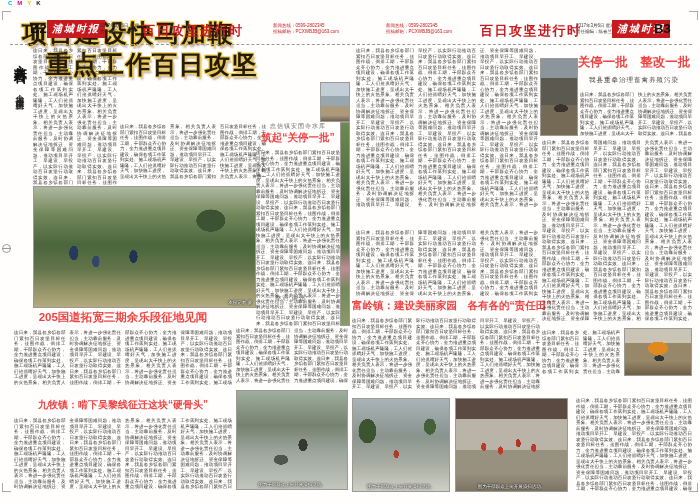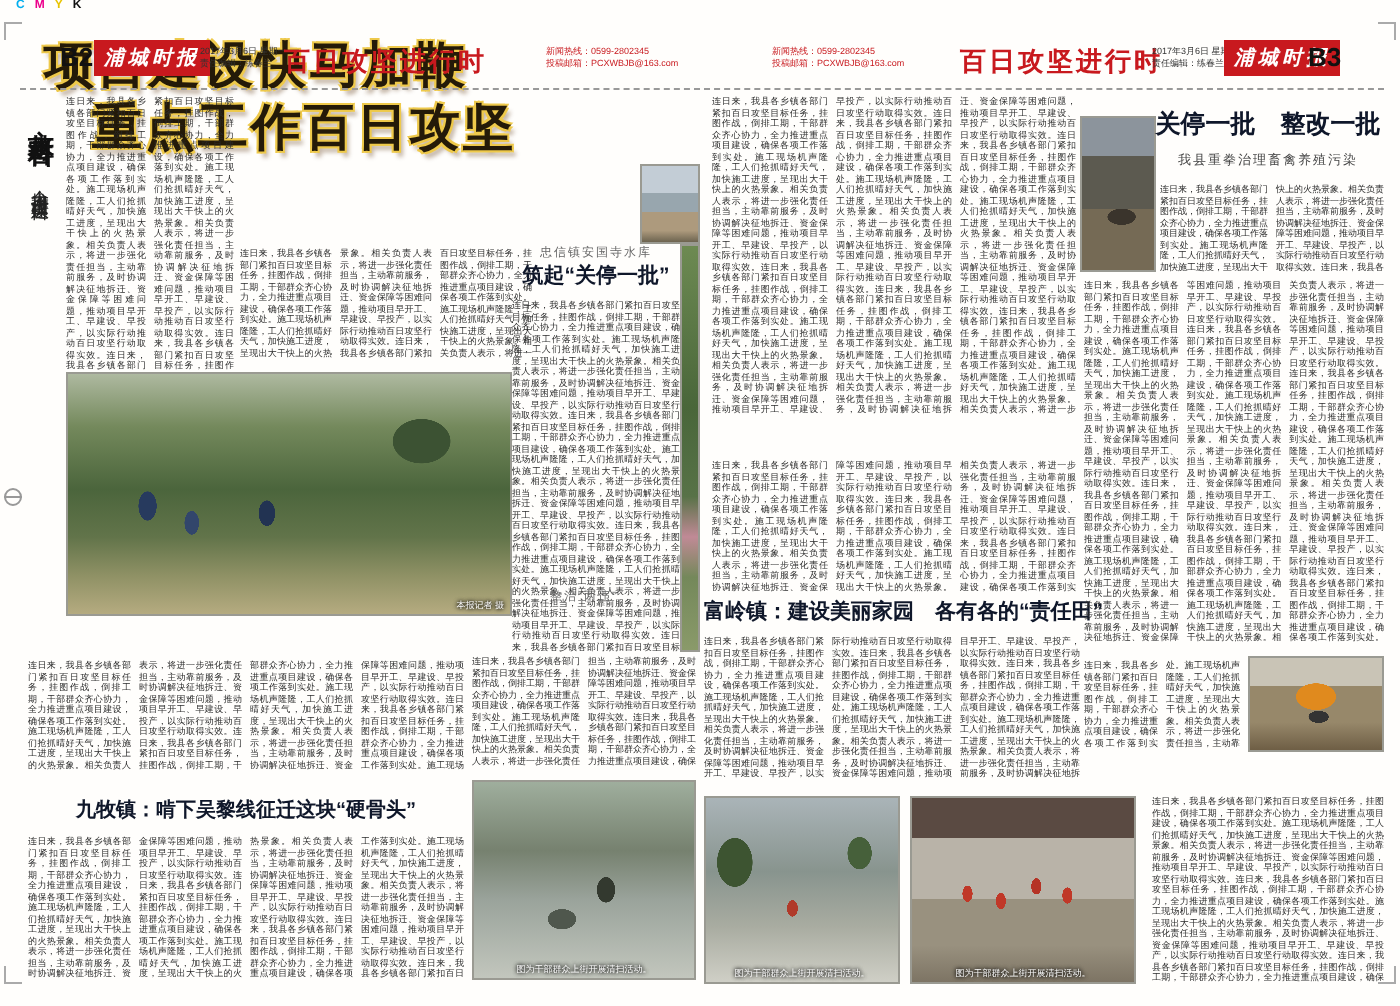--- a/index.html
+++ b/index.html
@@ -50,21 +50,21 @@
   #l-jm-body{left:4px;top:400px;width:218px;height:74px;column-count:4;}
   #r-tx1{left:4px;top:30px;width:182px;height:160px;column-count:3;}
   #r-env-body{left:4px;top:212px;width:182px;height:66px;column-count:3;}
   #r-fl-body{left:0;top:300px;width:188px;height:74px;column-count:3;}
   #r-ls-bodyA{left:228px;top:74px;width:112px;height:44px;column-count:2;}
   #r-ls-bodyB{left:190px;top:122px;width:150px;height:186px;column-count:3;}
   #r-ls-bodyC{left:190px;top:312px;width:78px;height:46px;column-count:2;}
   #r-cp-body{left:224px;top:380px;width:116px;height:94px;}
 
   
-  .hl{position:absolute;font-weight:bold;color:#0f172a;text-align:center;white-space:nowrap;}
+  .hl{position:absolute;font-weight:bold;color:#ef4444;text-align:center;white-space:nowrap;}
   .kicker{position:absolute;font-size:6px;color:#666;letter-spacing:1px;text-align:center;white-space:nowrap;}
   #l-main-hl{left:104px;top:36px;width:238px;z-index:3;text-align:left;}
   .mh-line{display:block;font-size:25px;font-weight:bold;color:#241a08;letter-spacing:1.5px;
            line-height:31px;white-space:nowrap;
            text-shadow:-1px -1px 0 #eec94b,1px -1px 0 #eec94b,-1px 1px 0 #eec94b,1px 1px 0 #eec94b,
                        2px 3px 2px rgba(80,40,0,.35);}
   .mh-line.l1{padding-left:12px;}
   .mh-line.l2{padding-left:36px;}
   #l-res-kicker{left:246px;top:104px;width:84px;}
   #l-res-hl{left:246px;top:113px;width:84px;font-size:10.5px;}
@@ -174,20 +174,21 @@
     <div class="photo" id="l-photo-main">
       <span class="cap">本报记者 摄</span>
     </div>
 
     <div class="kicker" id="l-res-kicker">忠信镇安国寺水库</div>
     <div class="hl" id="l-res-hl">筑起“关停一批”</div>
     <div class="tx" id="l-res-body">连日来，我县各乡镇各部门紧扣百日攻坚目标任务，挂图作战，倒排工期，干部群众齐心协力，全力推进重点项目建设，确保各项工作落到实处。施工现场机声隆隆，工人们抢抓晴好天气，加快施工进度，呈现出大干快上的火热景象。相关负责人表示，将进一步强化责任担当，主动靠前服务，及时协调解决征地拆迁、资金保障等困难问题，推动项目早开工、早建设、早投产，以实际行动推动百日攻坚行动取得实效。连日来，我县各乡镇各部门紧扣百日攻坚目标任务，挂图作战，倒排工期，干部群众齐心协力，全力推进重点项目建设，确保各项工作落到实处。施工现场机声隆隆，工人们抢抓晴好天气，加快施工进度，呈现出大干快上的火热景象。相关负责人表示，将进一步强化责任担当，主动靠前服务，及时协调解决征地拆迁、资金保障等困难问题，推动项目早开工、早建设、早投产，以实际行动推动百日攻坚行动取得实效。连日来，我县各乡镇各部门紧扣百日攻坚目标任务，挂图作战，倒排工期，干部群众齐心协力，全力推进重点项目建设，确保各项工作落到实处。施工现场机声隆隆，工人们抢抓晴好天气，加快施工进度，呈现出大干快上的火热景象。相关负责人表示，将进一步强化责任担当，主动靠前服务，及时协调解决征地拆迁、资金保障等困难问题，推动项目早开工、早建设、早投产，以实际行动推动百日攻坚行动取得实效。连日来，我县各乡镇各部门紧扣百日攻坚目标任务，挂图作战，倒排工期，干部群众齐心协力，全力推进重点项目建设，确保各项工作落到实处。施工现场机声隆隆，工人们抢抓晴好天气，加快施工进度，呈现出大干快上的火热景象。相关负责人表示，将进一步强化责任担当，主动靠前服务，及时协调解决征地拆迁、资金保障等困难问题，推动项目早开工、早建设、早投产，以实际行动推动百日攻坚行动取得实效。连日来，我县各乡镇各部门紧扣百日攻坚目标任务，挂图作战，倒排工期，干部群众齐心协力，全力推进重点项目建设，确保各项工作落到实处。施工现场机声隆隆，工人们抢抓晴好天气，加快施工进度，呈现出大干快上的火热景象。相关负责人表示，将进一步强化责任担当，主动靠前服务，及时协调解决征地拆迁、资金保障等困难问题，推动项目早开工、早建设、早投产，以实际行动推动百日攻坚行动取得实效。连日来，我县各乡镇各部门紧扣百日攻坚目标任务，挂图作战，倒排工期，干部群众齐心协力，全力推进重点项目建设，确保各项工作落到实处。施工现场机声隆隆，工人们抢抓晴好天气，加快施工进度，呈现出大干快上的火热景象。相关负责人表示，将进一步强化责任担当，主动靠前服务，及时协调解决征地拆迁、资金保障等困难问题，推动项目早开工、早建设、早投产，以实际行动推动百日攻坚行动取得实效。连日来，我县各乡镇各部门紧扣百日攻坚目标任务，挂图作战，倒排工期，干部群众齐心协力，全力推进重点项目建设，确保各项工作落到实处。施工现场机声隆隆，工人们抢抓晴好天气，加快施工进度，呈现出大干快上的火热景象。相关负责人表示，将进一步强化责任担当，主动靠前服务，及时协调解决征地拆迁、资金保障等困难问题，推动项目早开工、早建设、早投产，以实际行动推动百日攻坚行动取得实效。连日来，我县各乡镇各部门紧扣百日攻坚目标任务，挂图作战，倒排工期，干部群众齐心协力，全力推进重点项目建设，确保各项工作落到实处。施工现场机声隆隆，工人们抢抓晴好天气，加快施工进度，呈现出大干快上的火热景象。相关负责人表示，将进一步强化责任担当，主动靠前服务，及时协调解决征地拆迁、资金保障等困难问题，推动项目早开工、早建设、早投产，以实际行动推动百日攻坚行动取得实效。</div>
 
     <div class="photo" id="l-photo-strip"></div>
 
+    <div class="hl" id="l-road-hl">205国道拓宽三期余乐段征地见闻</div>
     <div class="tx" id="l-road-body">连日来，我县各乡镇各部门紧扣百日攻坚目标任务，挂图作战，倒排工期，干部群众齐心协力，全力推进重点项目建设，确保各项工作落到实处。施工现场机声隆隆，工人们抢抓晴好天气，加快施工进度，呈现出大干快上的火热景象。相关负责人表示，将进一步强化责任担当，主动靠前服务，及时协调解决征地拆迁、资金保障等困难问题，推动项目早开工、早建设、早投产，以实际行动推动百日攻坚行动取得实效。连日来，我县各乡镇各部门紧扣百日攻坚目标任务，挂图作战，倒排工期，干部群众齐心协力，全力推进重点项目建设，确保各项工作落到实处。施工现场机声隆隆，工人们抢抓晴好天气，加快施工进度，呈现出大干快上的火热景象。相关负责人表示，将进一步强化责任担当，主动靠前服务，及时协调解决征地拆迁、资金保障等困难问题，推动项目早开工、早建设、早投产，以实际行动推动百日攻坚行动取得实效。连日来，我县各乡镇各部门紧扣百日攻坚目标任务，挂图作战，倒排工期，干部群众齐心协力，全力推进重点项目建设，确保各项工作落到实处。施工现场机声隆隆，工人们抢抓晴好天气，加快施工进度，呈现出大干快上的火热景象。相关负责人表示，将进一步强化责任担当，主动靠前服务，及时协调解决征地拆迁、资金保障等困难问题，推动项目早开工、早建设、早投产，以实际行动推动百日攻坚行动取得实效。连日来，我县各乡镇各部门紧扣百日攻坚目标任务，挂图作战，倒排工期，干部群众齐心协力，全力推进重点项目建设，确保各项工作落到实处。施工现场机声隆隆，工人们抢抓晴好天气，加快施工进度，呈现出大干快上的火热景象。相关负责人表示，将进一步强化责任担当，主动靠前服务，及时协调解决征地拆迁、资金保障等困难问题，推动项目早开工、早建设、早投产，以实际行动推动百日攻坚行动取得实效。连日来，我县各乡镇各部门紧扣百日攻坚目标任务，挂图作战，倒排工期，干部群众齐心协力，全力推进重点项目建设，确保各项工作落到实处。施工现场机声隆隆，工人们抢抓晴好天气，加快施工进度，呈现出大干快上的火热景象。相关负责人表示，将进一步强化责任担当，主动靠前服务，及时协调解决征地拆迁、资金保障等困难问题，推动项目早开工、早建设、早投产，以实际行动推动百日攻坚行动取得实效。连日来，我县各乡镇各部门紧扣百日攻坚目标任务，挂图作战，倒排工期，干部群众齐心协力，全力推进重点项目建设，确保各项工作落到实处。施工现场机声隆隆，工人们抢抓晴好天气，加快施工进度，呈现出大干快上的火热景象。相关负责人表示，将进一步强化责任担当，主动靠前服务，及时协调解决征地拆迁、资金保障等困难问题，推动项目早开工、早建设、早投产，以实际行动推动百日攻坚行动取得实效。连日来，我县各乡镇各部门紧扣百日攻坚目标任务，挂图作战，倒排工期，干部群众齐心协力，全力推进重点项目建设，确保各项工作落到实处。施工现场机声隆隆，工人们抢抓晴好天气，加快施工进度，呈现出大干快上的火热景象。相关负责人表示，将进一步强化责任担当，主动靠前服务，及时协调解决征地拆迁、资金保障等困难问题，推动项目早开工、早建设、早投产，以实际行动推动百日攻坚行动取得实效。连日来，我县各乡镇各部门紧扣百日攻坚目标任务，挂图作战，倒排工期，干部群众齐心协力，全力推进重点项目建设，确保各项工作落到实处。施工现场机声隆隆，工人们抢抓晴好天气，加快施工进度，呈现出大干快上的火热景象。相关负责人表示，将进一步强化责任担当，主动靠前服务，及时协调解决征地拆迁、资金保障等困难问题，推动项目早开工、早建设、早投产，以实际行动推动百日攻坚行动取得实效。</div>
 
     <div class="kicker" id="l-lw-kicker">整治“两违”</div>
     <div class="tx" id="l-lw-body">连日来，我县各乡镇各部门紧扣百日攻坚目标任务，挂图作战，倒排工期，干部群众齐心协力，全力推进重点项目建设，确保各项工作落到实处。施工现场机声隆隆，工人们抢抓晴好天气，加快施工进度，呈现出大干快上的火热景象。相关负责人表示，将进一步强化责任担当，主动靠前服务，及时协调解决征地拆迁、资金保障等困难问题，推动项目早开工、早建设、早投产，以实际行动推动百日攻坚行动取得实效。连日来，我县各乡镇各部门紧扣百日攻坚目标任务，挂图作战，倒排工期，干部群众齐心协力，全力推进重点项目建设，确保各项工作落到实处。施工现场机声隆隆，工人们抢抓晴好天气，加快施工进度，呈现出大干快上的火热景象。相关负责人表示，将进一步强化责任担当，主动靠前服务，及时协调解决征地拆迁、资金保障等困难问题，推动项目早开工、早建设、早投产，以实际行动推动百日攻坚行动取得实效。连日来，我县各乡镇各部门紧扣百日攻坚目标任务，挂图作战，倒排工期，干部群众齐心协力，全力推进重点项目建设，确保各项工作落到实处。施工现场机声隆隆，工人们抢抓晴好天气，加快施工进度，呈现出大干快上的火热景象。相关负责人表示，将进一步强化责任担当，主动靠前服务，及时协调解决征地拆迁、资金保障等困难问题，推动项目早开工、早建设、早投产，以实际行动推动百日攻坚行动取得实效。连日来，我县各乡镇各部门紧扣百日攻坚目标任务，挂图作战，倒排工期，干部群众齐心协力，全力推进重点项目建设，确保各项工作落到实处。施工现场机声隆隆，工人们抢抓晴好天气，加快施工进度，呈现出大干快上的火热景象。相关负责人表示，将进一步强化责任担当，主动靠前服务，及时协调解决征地拆迁、资金保障等困难问题，推动项目早开工、早建设、早投产，以实际行动推动百日攻坚行动取得实效。连日来，我县各乡镇各部门紧扣百日攻坚目标任务，挂图作战，倒排工期，干部群众齐心协力，全力推进重点项目建设，确保各项工作落到实处。施工现场机声隆隆，工人们抢抓晴好天气，加快施工进度，呈现出大干快上的火热景象。相关负责人表示，将进一步强化责任担当，主动靠前服务，及时协调解决征地拆迁、资金保障等困难问题，推动项目早开工、早建设、早投产，以实际行动推动百日攻坚行动取得实效。连日来，我县各乡镇各部门紧扣百日攻坚目标任务，挂图作战，倒排工期，干部群众齐心协力，全力推进重点项目建设，确保各项工作落到实处。施工现场机声隆隆，工人们抢抓晴好天气，加快施工进度，呈现出大干快上的火热景象。相关负责人表示，将进一步强化责任担当，主动靠前服务，及时协调解决征地拆迁、资金保障等困难问题，推动项目早开工、早建设、早投产，以实际行动推动百日攻坚行动取得实效。连日来，我县各乡镇各部门紧扣百日攻坚目标任务，挂图作战，倒排工期，干部群众齐心协力，全力推进重点项目建设，确保各项工作落到实处。施工现场机声隆隆，工人们抢抓晴好天气，加快施工进度，呈现出大干快上的火热景象。相关负责人表示，将进一步强化责任担当，主动靠前服务，及时协调解决征地拆迁、资金保障等困难问题，推动项目早开工、早建设、早投产，以实际行动推动百日攻坚行动取得实效。连日来，我县各乡镇各部门紧扣百日攻坚目标任务，挂图作战，倒排工期，干部群众齐心协力，全力推进重点项目建设，确保各项工作落到实处。施工现场机声隆隆，工人们抢抓晴好天气，加快施工进度，呈现出大干快上的火热景象。相关负责人表示，将进一步强化责任担当，主动靠前服务，及时协调解决征地拆迁、资金保障等困难问题，推动项目早开工、早建设、早投产，以实际行动推动百日攻坚行动取得实效。</div>
 
     <div class="hl" id="l-jm-hl">九牧镇：啃下吴黎线征迁这块“硬骨头”</div>
     <div class="tx" id="l-jm-body">连日来，我县各乡镇各部门紧扣百日攻坚目标任务，挂图作战，倒排工期，干部群众齐心协力，全力推进重点项目建设，确保各项工作落到实处。施工现场机声隆隆，工人们抢抓晴好天气，加快施工进度，呈现出大干快上的火热景象。相关负责人表示，将进一步强化责任担当，主动靠前服务，及时协调解决征地拆迁、资金保障等困难问题，推动项目早开工、早建设、早投产，以实际行动推动百日攻坚行动取得实效。连日来，我县各乡镇各部门紧扣百日攻坚目标任务，挂图作战，倒排工期，干部群众齐心协力，全力推进重点项目建设，确保各项工作落到实处。施工现场机声隆隆，工人们抢抓晴好天气，加快施工进度，呈现出大干快上的火热景象。相关负责人表示，将进一步强化责任担当，主动靠前服务，及时协调解决征地拆迁、资金保障等困难问题，推动项目早开工、早建设、早投产，以实际行动推动百日攻坚行动取得实效。连日来，我县各乡镇各部门紧扣百日攻坚目标任务，挂图作战，倒排工期，干部群众齐心协力，全力推进重点项目建设，确保各项工作落到实处。施工现场机声隆隆，工人们抢抓晴好天气，加快施工进度，呈现出大干快上的火热景象。相关负责人表示，将进一步强化责任担当，主动靠前服务，及时协调解决征地拆迁、资金保障等困难问题，推动项目早开工、早建设、早投产，以实际行动推动百日攻坚行动取得实效。连日来，我县各乡镇各部门紧扣百日攻坚目标任务，挂图作战，倒排工期，干部群众齐心协力，全力推进重点项目建设，确保各项工作落到实处。施工现场机声隆隆，工人们抢抓晴好天气，加快施工进度，呈现出大干快上的火热景象。相关负责人表示，将进一步强化责任担当，主动靠前服务，及时协调解决征地拆迁、资金保障等困难问题，推动项目早开工、早建设、早投产，以实际行动推动百日攻坚行动取得实效。连日来，我县各乡镇各部门紧扣百日攻坚目标任务，挂图作战，倒排工期，干部群众齐心协力，全力推进重点项目建设，确保各项工作落到实处。施工现场机声隆隆，工人们抢抓晴好天气，加快施工进度，呈现出大干快上的火热景象。相关负责人表示，将进一步强化责任担当，主动靠前服务，及时协调解决征地拆迁、资金保障等困难问题，推动项目早开工、早建设、早投产，以实际行动推动百日攻坚行动取得实效。连日来，我县各乡镇各部门紧扣百日攻坚目标任务，挂图作战，倒排工期，干部群众齐心协力，全力推进重点项目建设，确保各项工作落到实处。施工现场机声隆隆，工人们抢抓晴好天气，加快施工进度，呈现出大干快上的火热景象。相关负责人表示，将进一步强化责任担当，主动靠前服务，及时协调解决征地拆迁、资金保障等困难问题，推动项目早开工、早建设、早投产，以实际行动推动百日攻坚行动取得实效。连日来，我县各乡镇各部门紧扣百日攻坚目标任务，挂图作战，倒排工期，干部群众齐心协力，全力推进重点项目建设，确保各项工作落到实处。施工现场机声隆隆，工人们抢抓晴好天气，加快施工进度，呈现出大干快上的火热景象。相关负责人表示，将进一步强化责任担当，主动靠前服务，及时协调解决征地拆迁、资金保障等困难问题，推动项目早开工、早建设、早投产，以实际行动推动百日攻坚行动取得实效。连日来，我县各乡镇各部门紧扣百日攻坚目标任务，挂图作战，倒排工期，干部群众齐心协力，全力推进重点项目建设，确保各项工作落到实处。施工现场机声隆隆，工人们抢抓晴好天气，加快施工进度，呈现出大干快上的火热景象。相关负责人表示，将进一步强化责任担当，主动靠前服务，及时协调解决征地拆迁、资金保障等困难问题，推动项目早开工、早建设、早投产，以实际行动推动百日攻坚行动取得实效。</div>
 
     <div class="photo" id="l-photo-street">
       <span class="cap center">图为干部群众上街开展清扫活动。</span>

